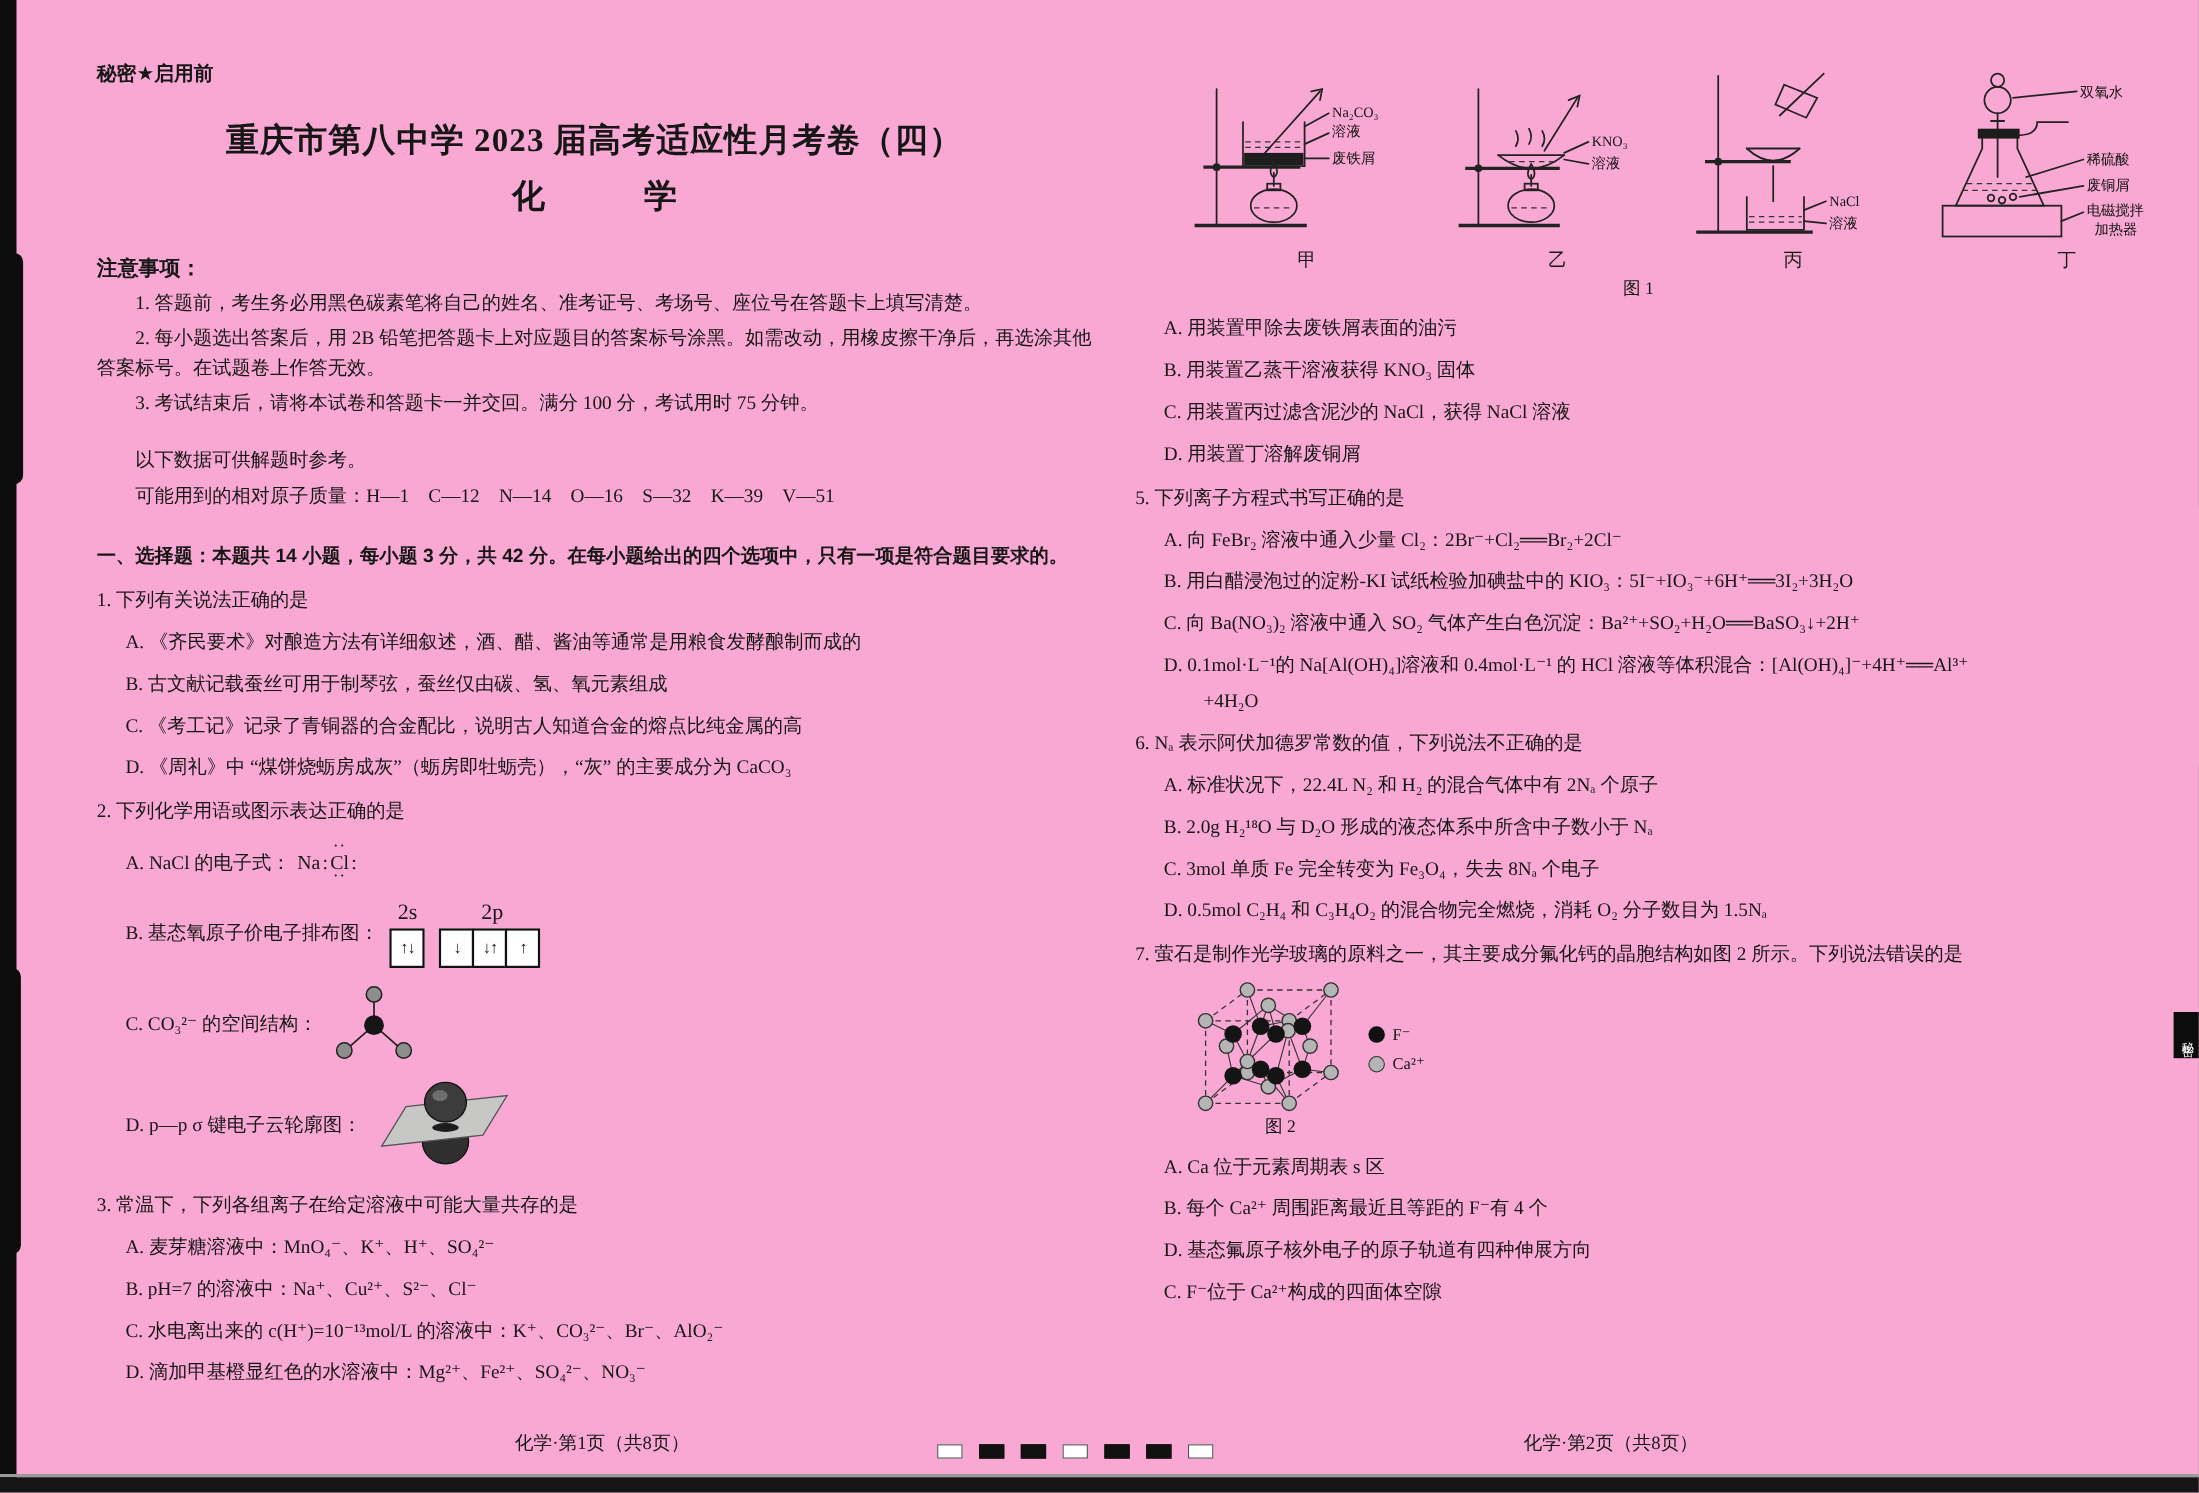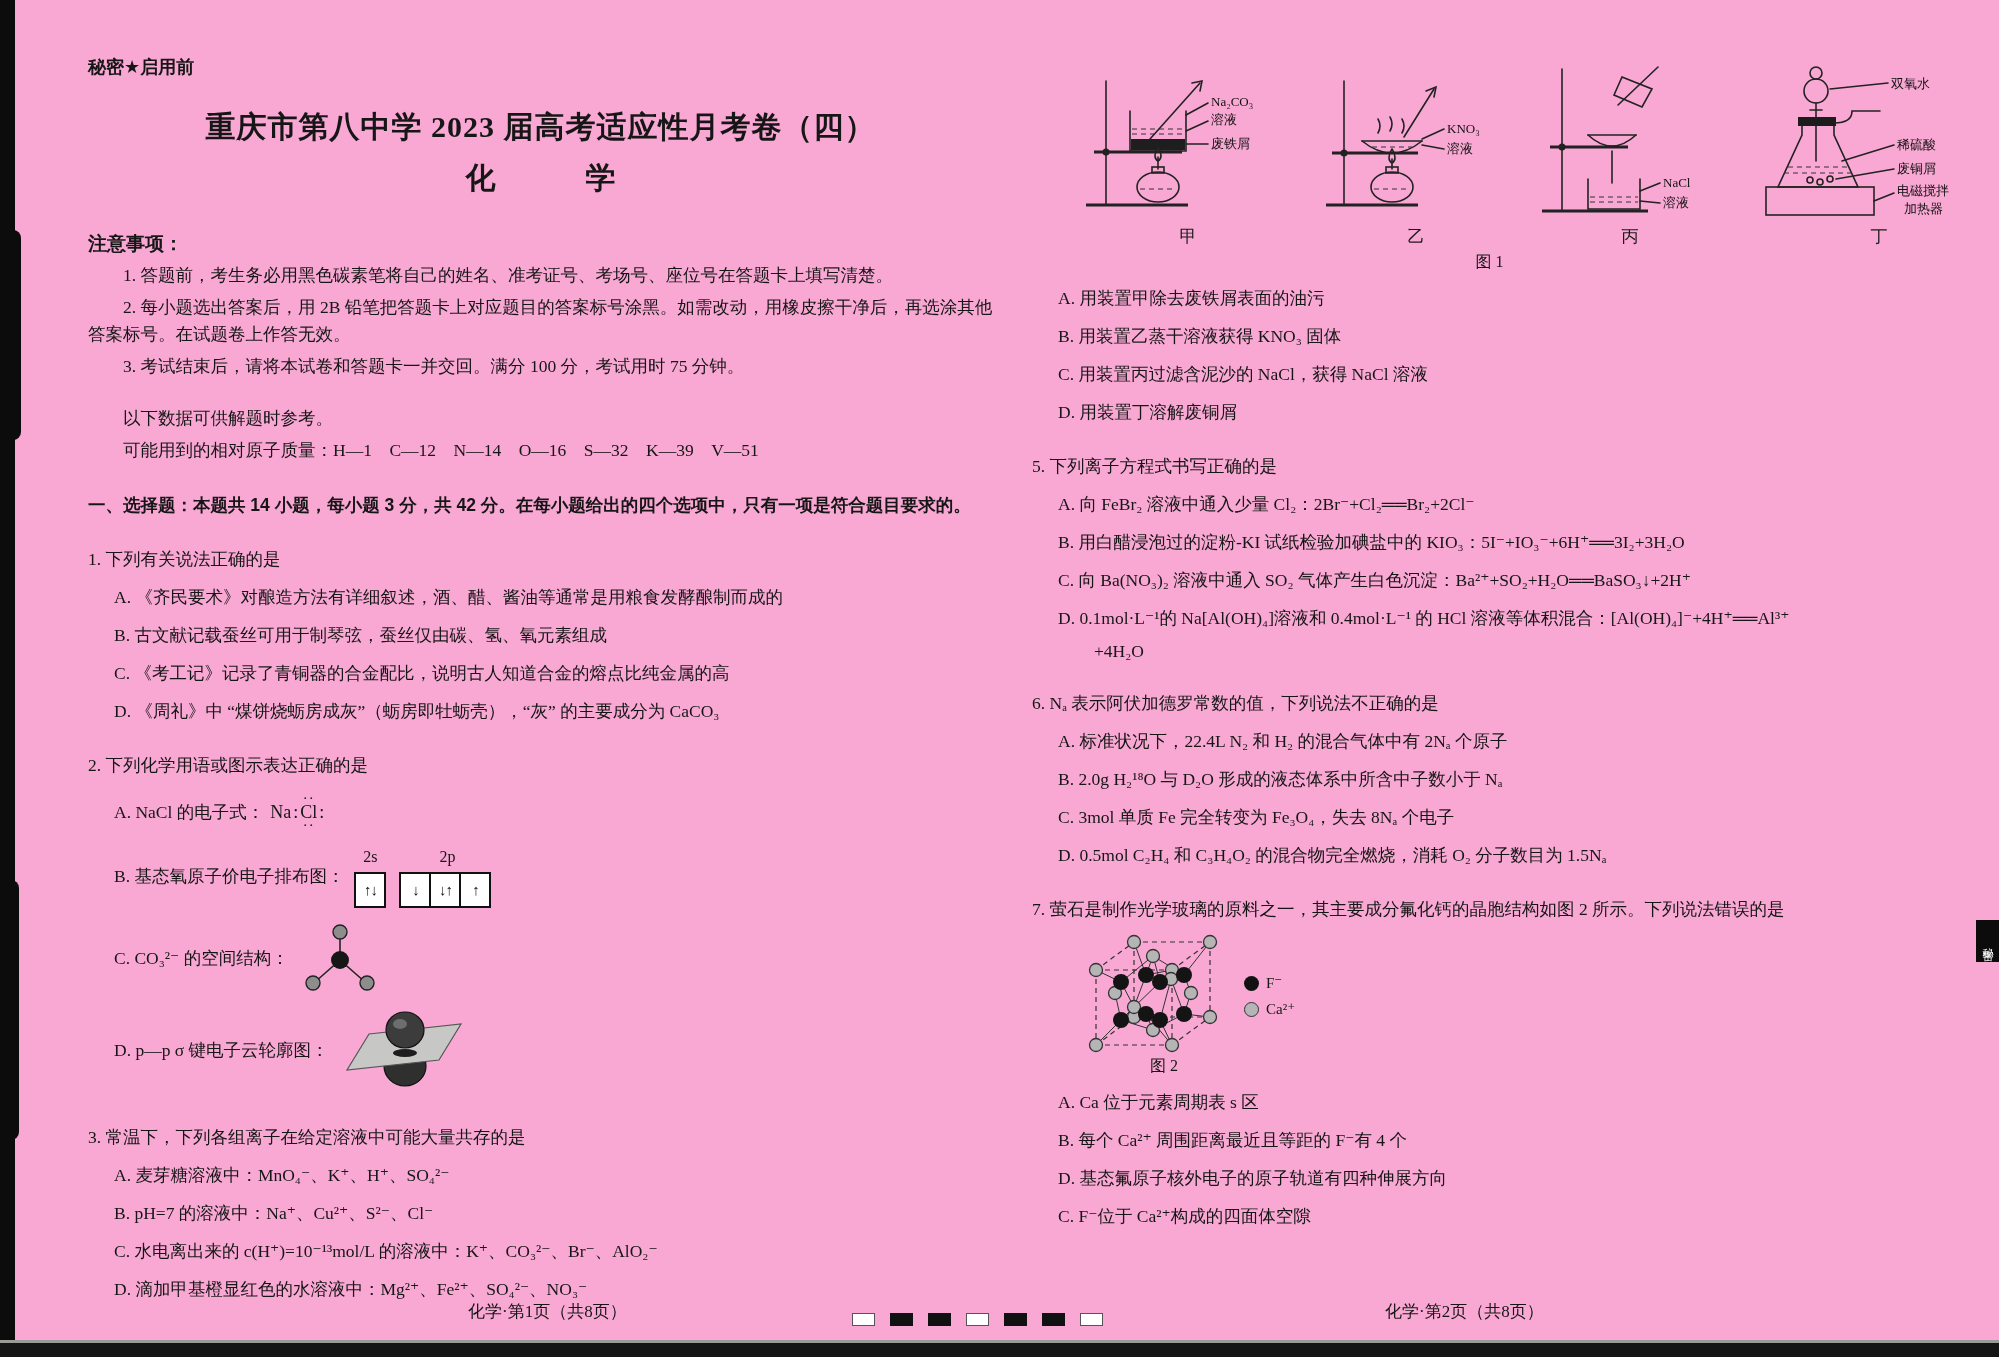--- a/index.html
+++ b/index.html
@@ -27,38 +27,38 @@
   .title   { margin-top:28px; text-align:center; font-size:30px; font-weight:bold; letter-spacing:1px; }
   .subject { margin-top:10px; text-align:center; font-size:30px; font-weight:bold; letter-spacing:30px; text-indent:30px; }
 
   .notice-head { margin-top:32px; font-family:"Liberation Sans","DejaVu Sans",sans-serif; font-weight:bold; font-size:19px; }
   .notice { font-size:17.5px; line-height:27px; text-indent:2em; margin-top:5px; }
   .ref-note { margin-top:26px; font-size:17.5px; text-indent:2em; }
   .masses   { margin-top:8px;  font-size:17.5px; text-indent:2em; }
 
   .sec-head { margin-top:30px; font-family:"Liberation Sans","DejaVu Sans",sans-serif; font-weight:bold; font-size:17.5px; line-height:26px; }
 
-  .qstem { margin-top:28px; font-size:17.5px; line-height:26px; }
+  .qstem { margin-top:14px; font-size:17.5px; line-height:26px; }
   .opt   { margin-top:12px; padding-left:26px; font-size:17.5px; line-height:26px; }
   .opt-cont { margin-top:10px; padding-left:62px; font-size:17.5px; }
 
   
   .opt-row { display:flex; align-items:center; }
   .opt-row .lbl { white-space:nowrap; }
 
   
   .elec { display:inline-flex; align-items:center; margin-left:6px; font-size:18px; }
   .elec-stack { display:inline-flex; flex-direction:column; align-items:center; line-height:11px; }
   .elec-dots { font-size:15px; letter-spacing:1px; height:9px; line-height:8px; }
   .elec-el { line-height:18px; }
   .elec-colon { margin:0 2px; }
 
   
   .orb { display:inline-block; margin-left:10px; vertical-align:middle; }
-  .orb-labels { display:flex; font-size:16px; }
+  .orb-labels { display:flex; font-size:20px; }
   .orb-labels .l2s { width:32px; text-align:center; }
   .orb-labels .l2p { width:96px; margin-left:13px; text-align:center; }
   .orb-boxes { display:flex; margin-top:2px; }
   .obox { display:inline-flex; width:32px; height:36px; border:2px solid #111; align-items:center; justify-content:center; font-size:15px; letter-spacing:-1px; background:#fff; }
   .obox + .obox { margin-left:-2px; }
   .ogap { width:13px; }
 
   .footer { position:absolute; font-size:17px; }
   .footer-1 { left:468px; top:1300px; }
   .footer-2 { left:1385px; top:1300px; }

